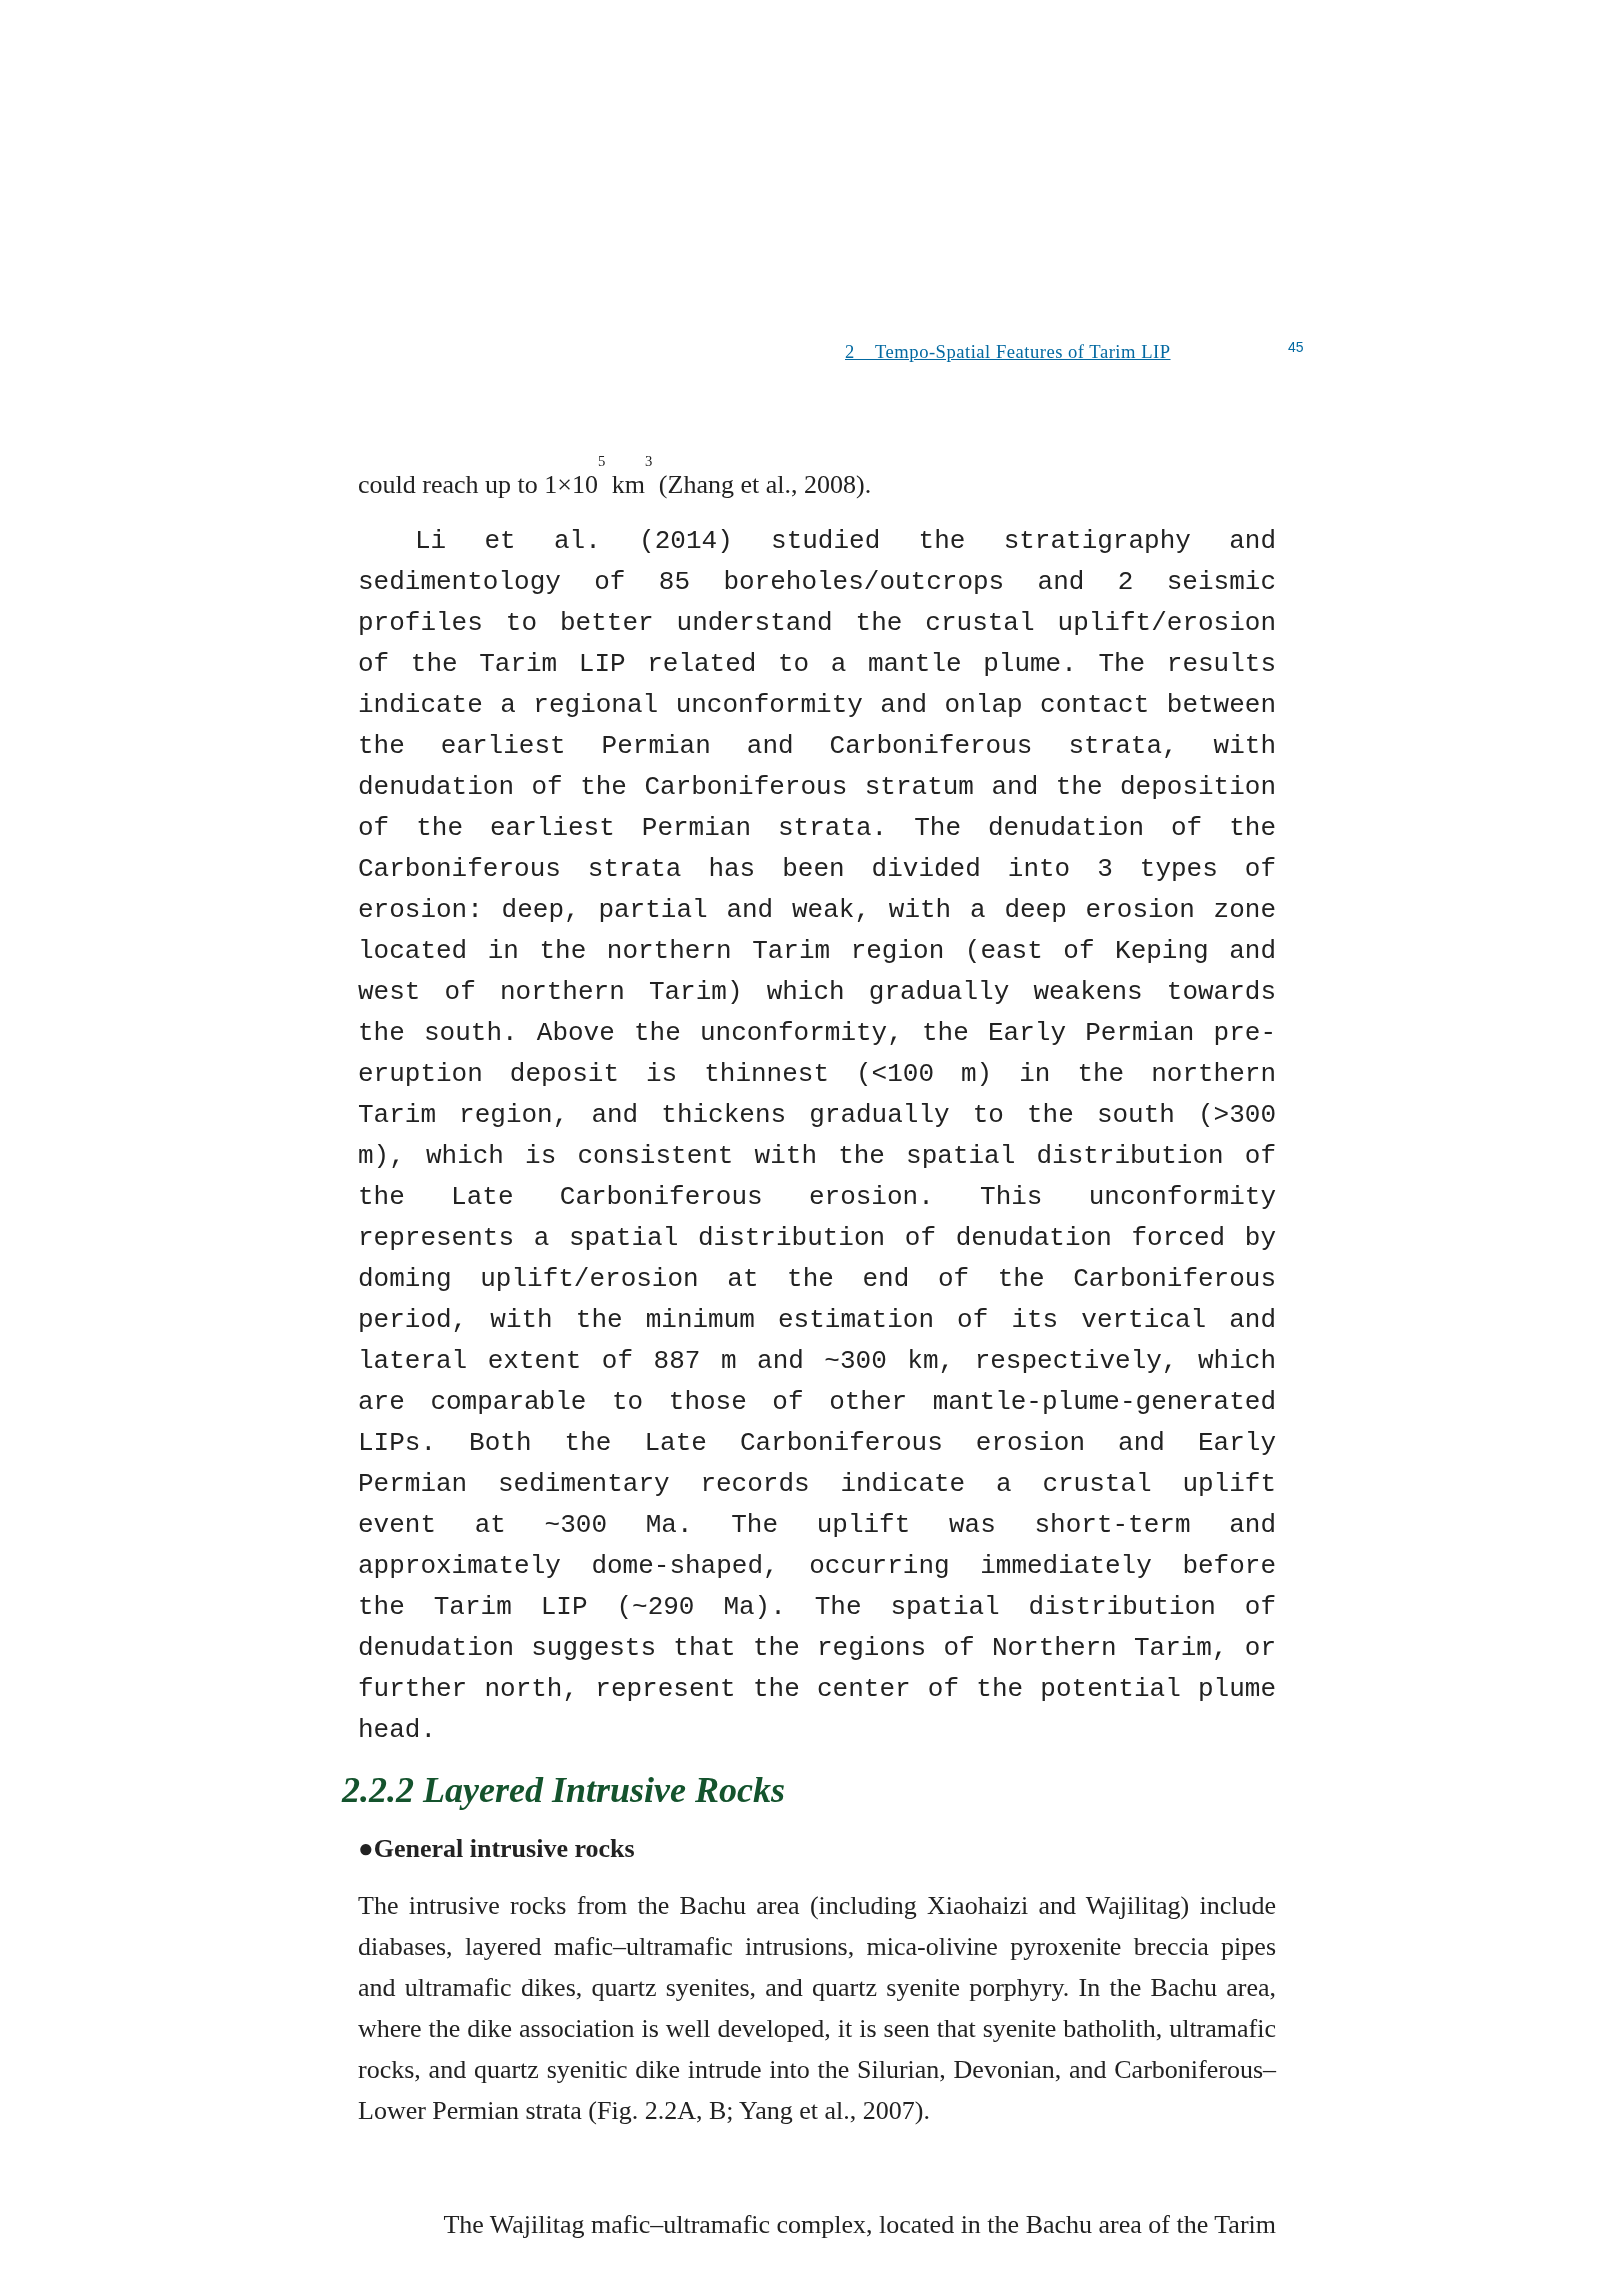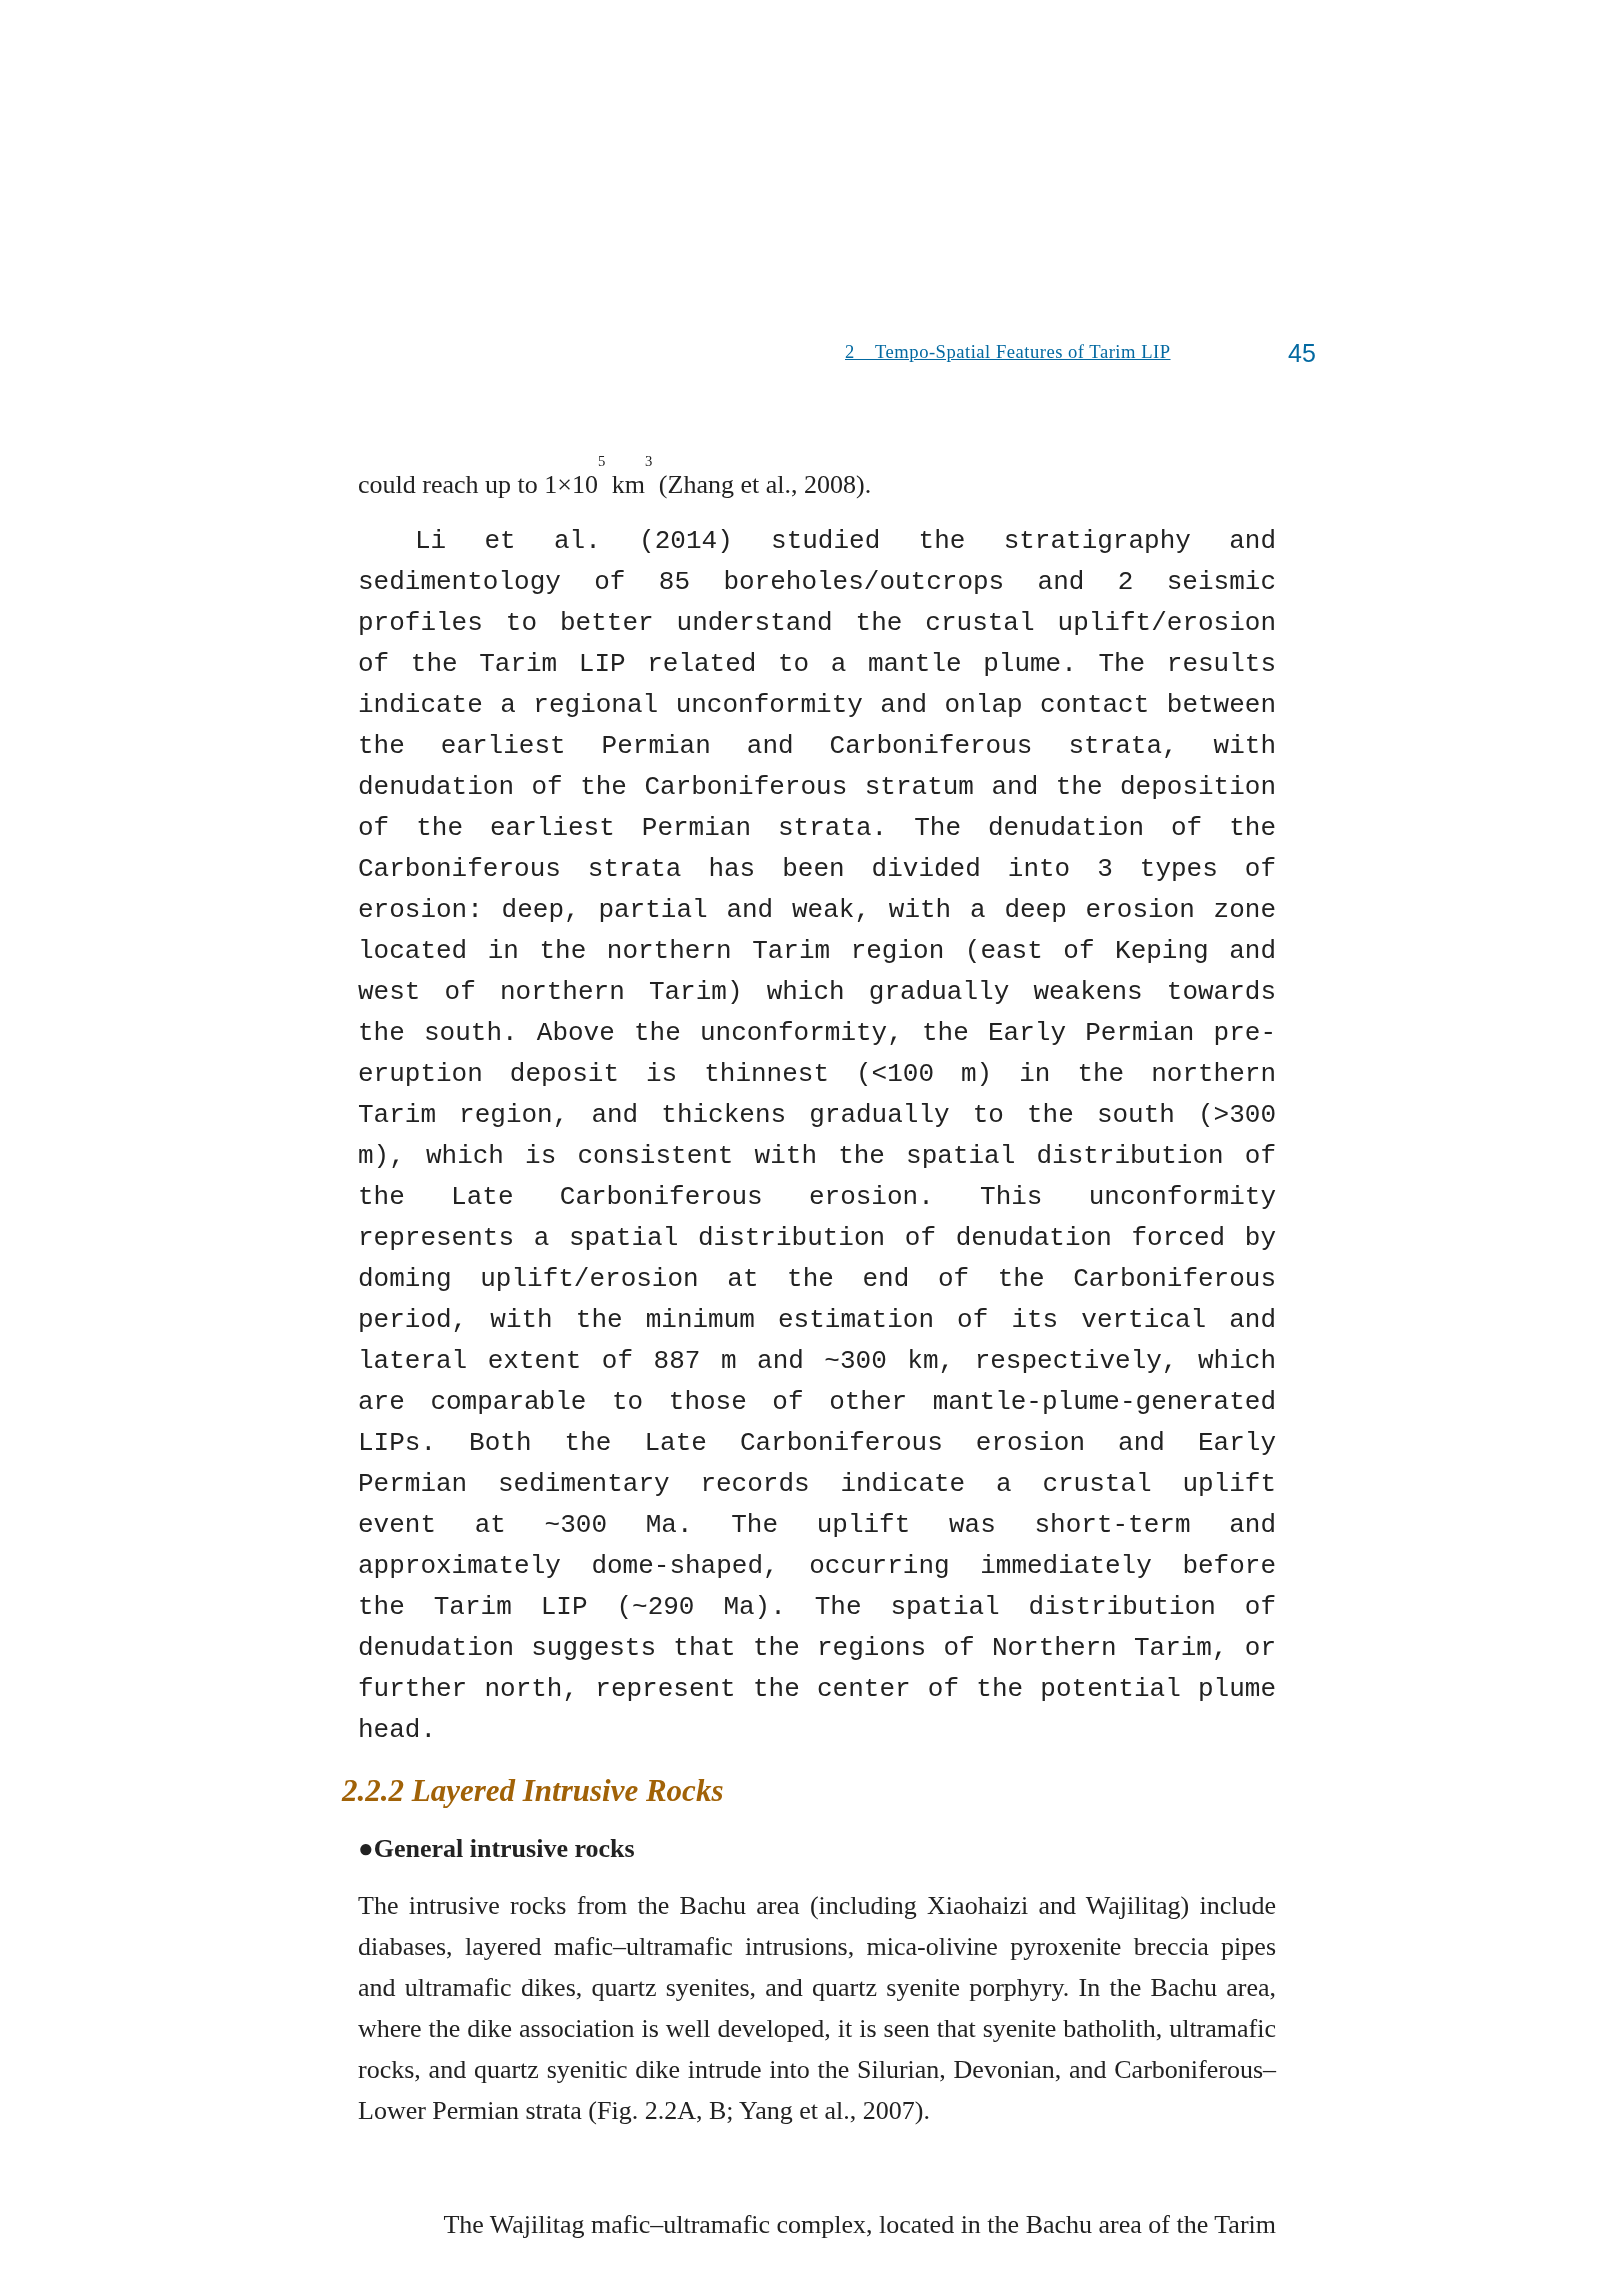--- a/index.html
+++ b/index.html
@@ -6,32 +6,32 @@
   body { width: 1620px; height: 2292px; position: relative; overflow: hidden; }
   .page-header {
     position: absolute; top: 341px; left: 845px; width: 470px;
     font-family: "Liberation Serif", serif; font-size: 18.6px; color: #0369a1;
     white-space: nowrap;
     text-decoration: underline;
   }
   .page-header .chap { letter-spacing: 0.5px; }
   .page-header .num {
     position: absolute; left: 443px; top: -2px;
-    font-family: "Liberation Sans", sans-serif; font-size: 25px;
+    font-family: "Liberation Sans", sans-serif; font-size: 14px;
   }
   .content {
     position: absolute; top: 448px; left: 342px; width: 950px;
     font-family: "Liberation Serif", serif; font-size: 26px; line-height: 41px;
     color: #222; text-align: justify;
   }
   .content p { margin: 16px; }
   .indent { text-indent: 57px; font-family: Liberation Mono, monospace; }
   h3 {
     font-family: "Liberation Serif", serif; font-style: italic; font-weight: bold;
-    font-size: 31px; margin: 17.6px 0 7.8px 0; line-height: 43px; color: #a16207;
+    font-size: 36px; margin: 17.6px 0 7.8px 0; line-height: 43px; color: #14532d;
   }
   .subhead { font-weight: bold; margin: 0; line-height: 41px; }
   .gap { height: 41px; }
   sup { font-size: 14.7px; vertical-align: top; position: relative; top: -2.9px; line-height: 0; }
 </style>
 </head>
 <body>
 
 <div class="page-header">
   <span class="chap" style="white-space:pre">2    Tempo-Spatial Features of Tarim LIP</span>

